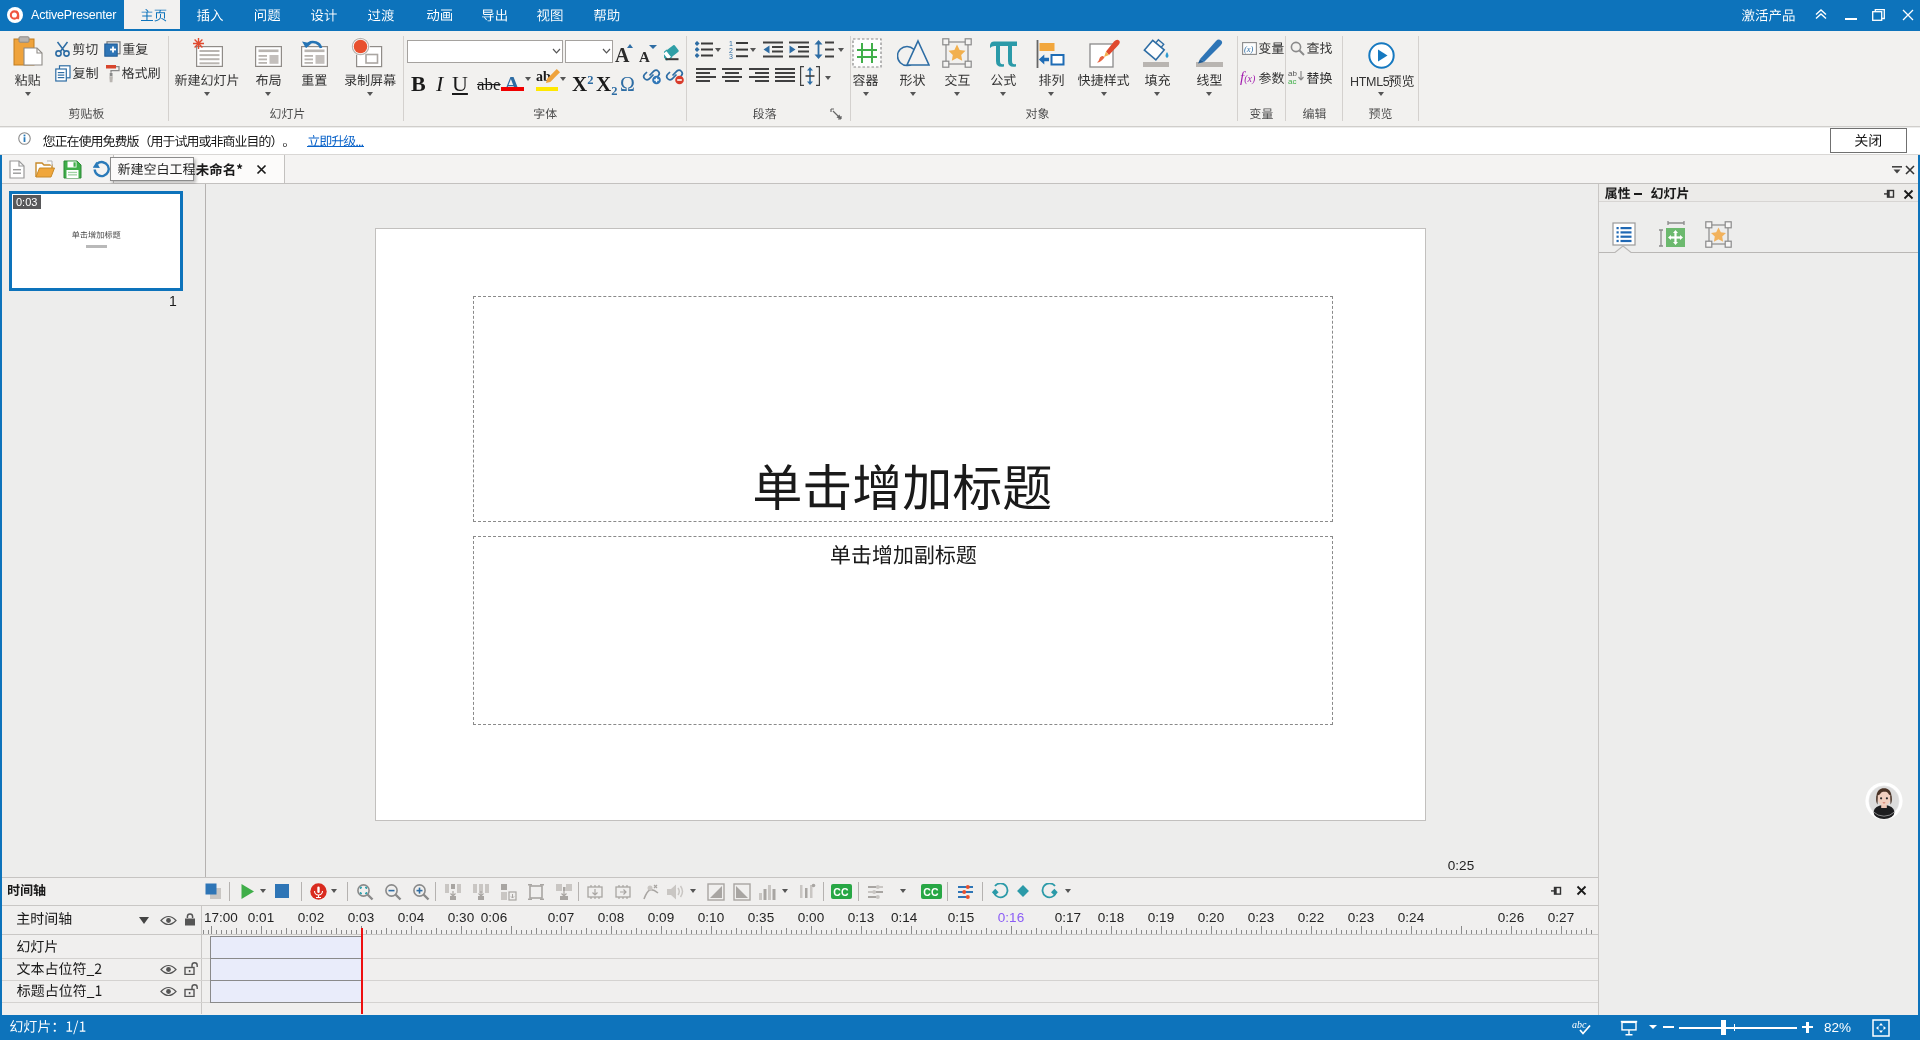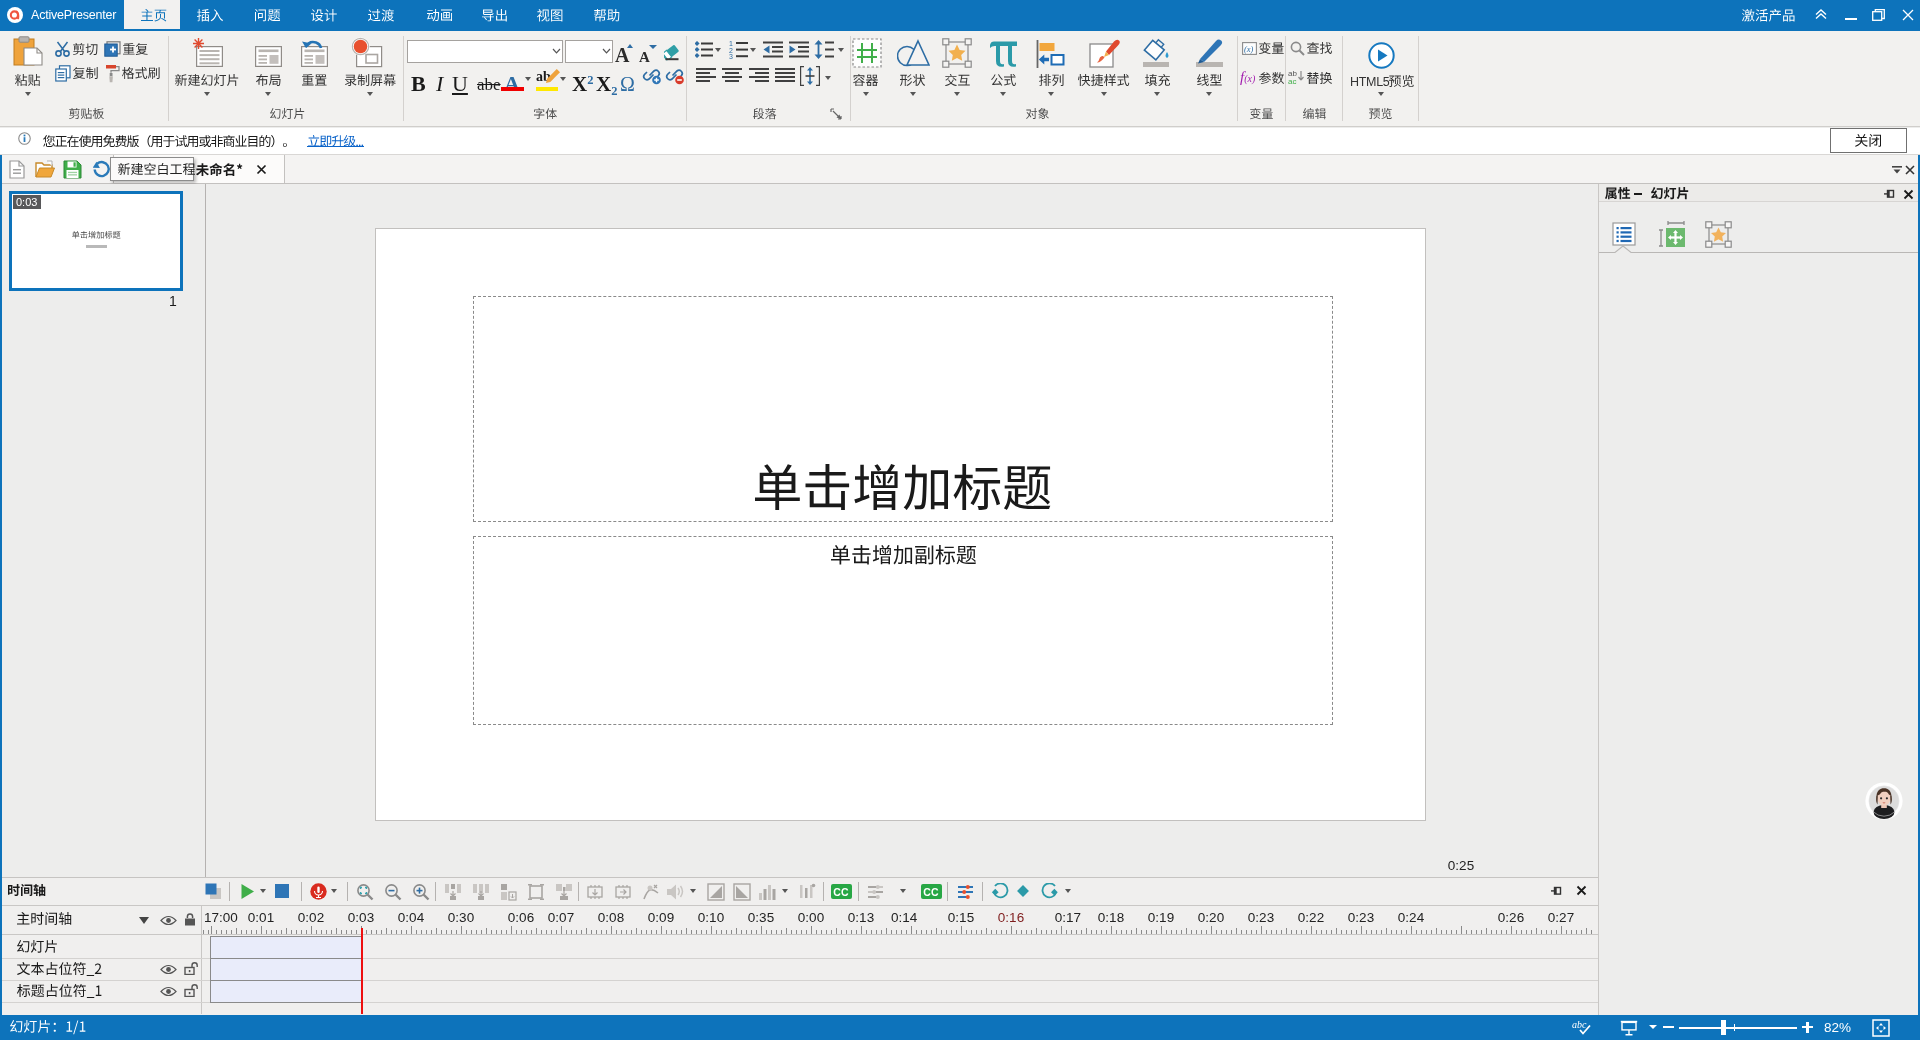--- a/index.html
+++ b/index.html
@@ -1036,31 +1036,31 @@
       <rect x="1379.0" y="24" width="1" height="4" fill="#8a8a8a"></rect>
       <rect x="1384.0" y="22" width="1" height="6" fill="#8a8a8a"></rect>
       <rect x="1389.0" y="24" width="1" height="4" fill="#8a8a8a"></rect>
     </svg>
     <div class="abs" style="left:201px;top:909.5px;width:40px;text-align:center;font-size:13.5px;color:#222">17:00</div>
     <div class="abs" style="left:241px;top:909.5px;width:40px;text-align:center;font-size:13.5px;color:#222">0:01</div>
     <div class="abs" style="left:291px;top:909.5px;width:40px;text-align:center;font-size:13.5px;color:#222">0:02</div>
     <div class="abs" style="left:341px;top:909.5px;width:40px;text-align:center;font-size:13.5px;color:#222">0:03</div>
     <div class="abs" style="left:391px;top:909.5px;width:40px;text-align:center;font-size:13.5px;color:#222">0:04</div>
     <div class="abs" style="left:441px;top:909.5px;width:40px;text-align:center;font-size:13.5px;color:#222">0:30</div>
-    <div class="abs" style="left:501px;top:909.5px;width:40px;text-align:center;font-size:13.5px;color:#222">0:06</div>
+    <div class="abs" style="left:474px;top:909.5px;width:40px;text-align:center;font-size:13.5px;color:#222">0:06</div>
     <div class="abs" style="left:541px;top:909.5px;width:40px;text-align:center;font-size:13.5px;color:#222">0:07</div>
     <div class="abs" style="left:591px;top:909.5px;width:40px;text-align:center;font-size:13.5px;color:#222">0:08</div>
     <div class="abs" style="left:641px;top:909.5px;width:40px;text-align:center;font-size:13.5px;color:#222">0:09</div>
     <div class="abs" style="left:691px;top:909.5px;width:40px;text-align:center;font-size:13.5px;color:#222">0:10</div>
     <div class="abs" style="left:741px;top:909.5px;width:40px;text-align:center;font-size:13.5px;color:#222">0:35</div>
     <div class="abs" style="left:791px;top:909.5px;width:40px;text-align:center;font-size:13.5px;color:#222">0:00</div>
     <div class="abs" style="left:841px;top:909.5px;width:40px;text-align:center;font-size:13.5px;color:#222">0:13</div>
     <div class="abs" style="left:891px;top:909.5px;width:40px;text-align:left;font-size:13.5px;color:#222">0:14</div>
     <div class="abs" style="left:941px;top:909.5px;width:40px;text-align:center;font-size:13.5px;color:#222">0:15</div>
-    <div class="abs" style="left:991px;top:909.5px;width:40px;text-align:center;font-size:13.5px;color:#7f1d1d">0:16</div>
+    <div class="abs" style="left:991px;top:909.5px;width:40px;text-align:center;font-size:13.5px;color:#8b5cf6">0:16</div>
     <div class="abs" style="left:1041px;top:909.5px;width:40px;text-align:right;font-size:13.5px;color:#222">0:17</div>
     <div class="abs" style="left:1091px;top:909.5px;width:40px;text-align:center;font-size:13.5px;color:#222">0:18</div>
     <div class="abs" style="left:1141px;top:909.5px;width:40px;text-align:center;font-size:13.5px;color:#222">0:19</div>
     <div class="abs" style="left:1191px;top:909.5px;width:40px;text-align:center;font-size:13.5px;color:#222">0:20</div>
     <div class="abs" style="left:1241px;top:909.5px;width:40px;text-align:center;font-size:13.5px;color:#222">0:23</div>
     <div class="abs" style="left:1291px;top:909.5px;width:40px;text-align:center;font-size:13.5px;color:#222">0:22</div>
     <div class="abs" style="left:1341px;top:909.5px;width:40px;text-align:center;font-size:13.5px;color:#222">0:23</div>
     <div class="abs" style="left:1391px;top:909.5px;width:40px;text-align:center;font-size:13.5px;color:#222">0:24</div>
     <div class="abs" style="left:1441px;top:858px;width:40px;text-align:center;font-size:13.5px;color:#222">0:25</div>
     <div class="abs" style="left:1491px;top:909.5px;width:40px;text-align:center;font-size:13.5px;color:#222">0:26</div>

